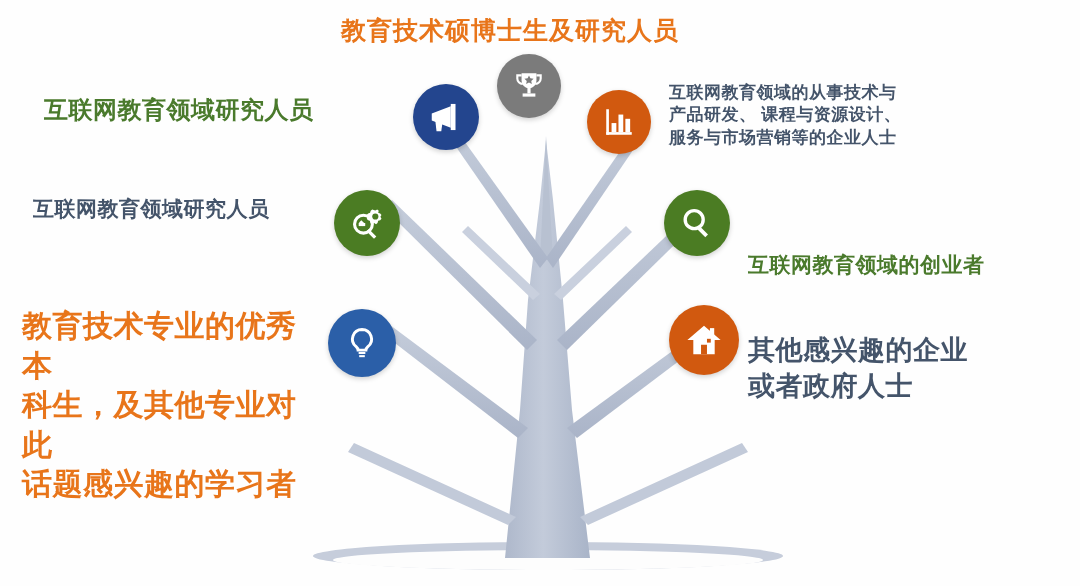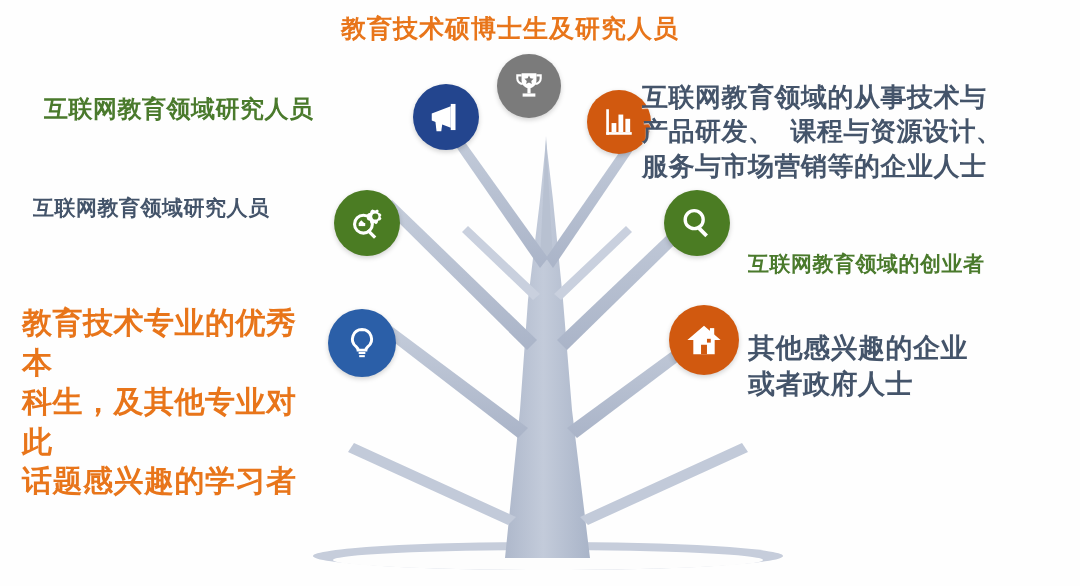--- a/index.html
+++ b/index.html
@@ -6,21 +6,21 @@
     margin: 0;
     padding: 0;
     background: #ffffff;
   }
   #stage {
     position: relative;
     width: 1080px;
     height: 586px;
     background: #fefefe;
     overflow: hidden;
-    font-family: Liberation Mono, monospace;
+    font-family: Liberation Serif, serif;
   }
   #tree-svg {
     position: absolute;
     left: 0;
     top: 0;
     width: 1080px;
     height: 586px;
   }
 
   
@@ -48,22 +48,22 @@
   .lbl-mgmt {
     left: 33px; top: 196px;
     font-size: 21px;
   }
   .lbl-students {
     left: 22px; top: 306px;
     font-size: 30px;
     width: 300px;
   }
   .lbl-enterprise {
-    left: 642px; top: 82px;
-    font-size: 26px;
+    left: 669px; top: 82px;
+    font-size: 17px;
     width: 380px;
   }
   .lbl-entrepreneur {
     left: 748px; top: 252px;
     font-size: 21px;
   }
   .lbl-others {
     left: 748px; top: 333px;
     font-size: 27px;
     width: 280px;

